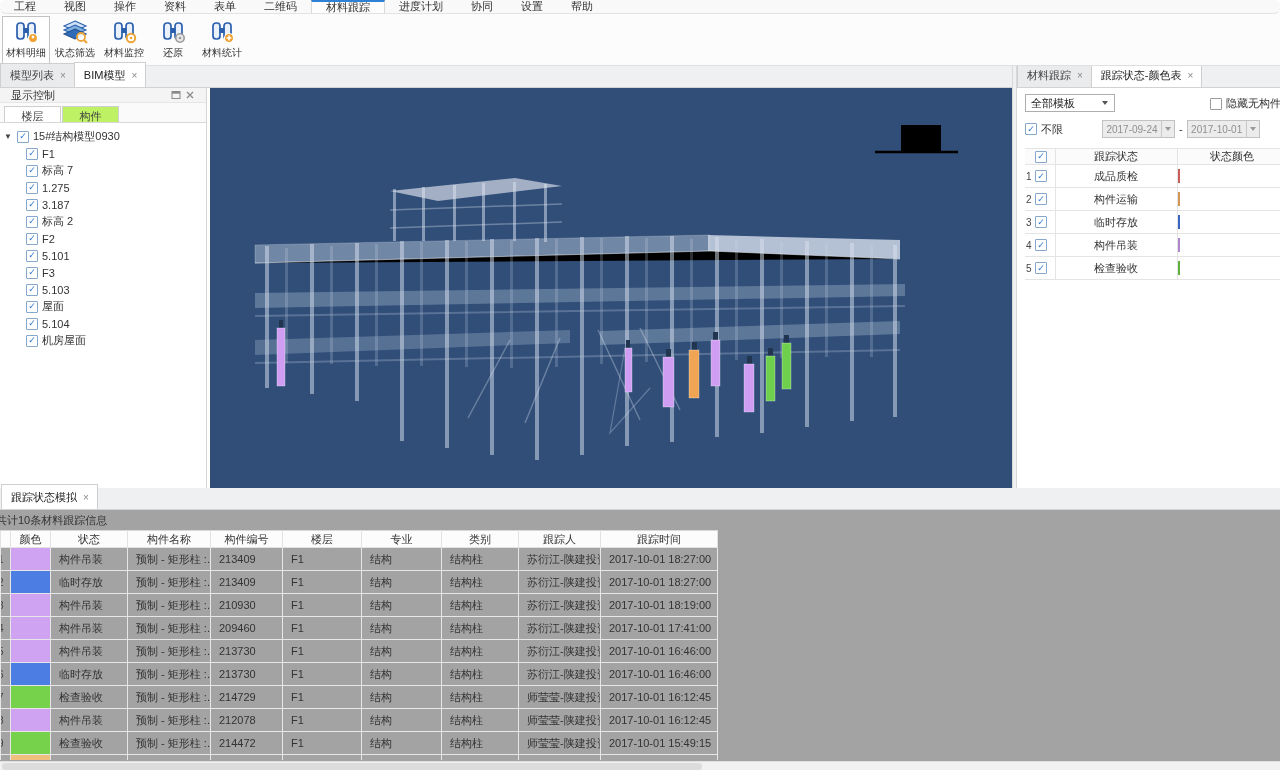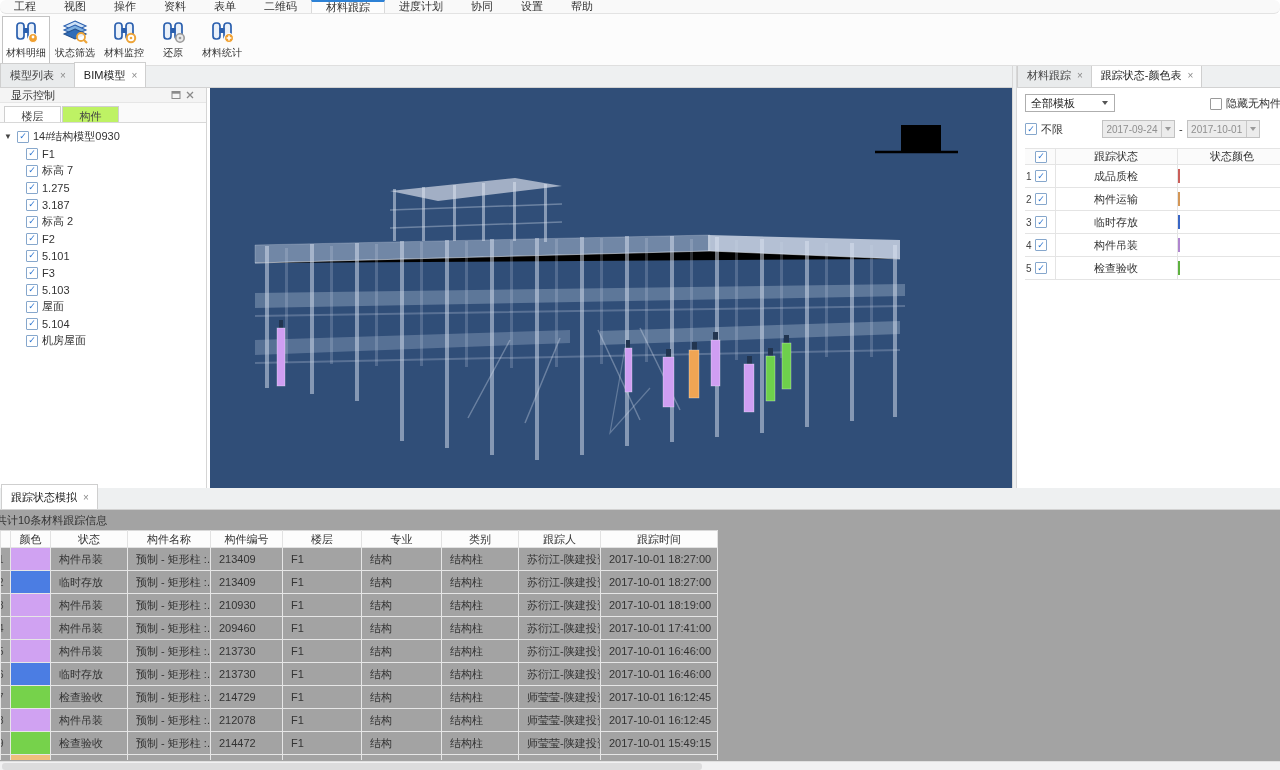--- a/index.html
+++ b/index.html
@@ -195,21 +195,21 @@
       </span>
     </div>
     <div class="subtabs">
       <div class="subtab active">楼层</div>
       <div class="subtab">构件</div>
     </div>
     <div class="tree">
       <div class="trow">
         <span class="exp">▼</span>
         <span class="cb">✓</span>
-        <span>14#结构模型0930</span>
+        <span>15#结构模型0930</span>
       </div>
 
         <div class="trow child">
           <span class="cb">✓</span>
           <span>F1</span>
         </div>
 
         <div class="trow child">
           <span class="cb">✓</span>
           <span>标高 7</span>

